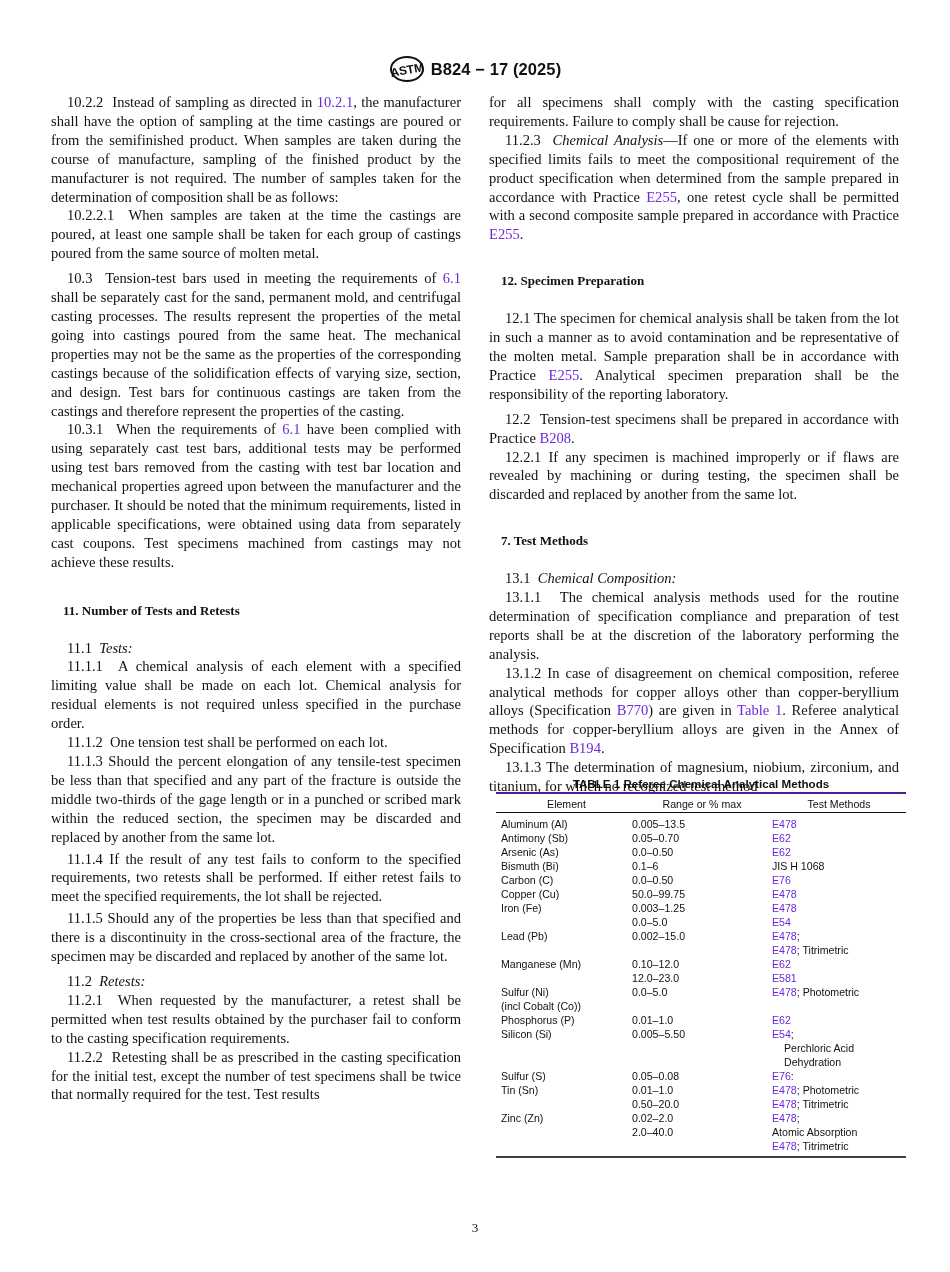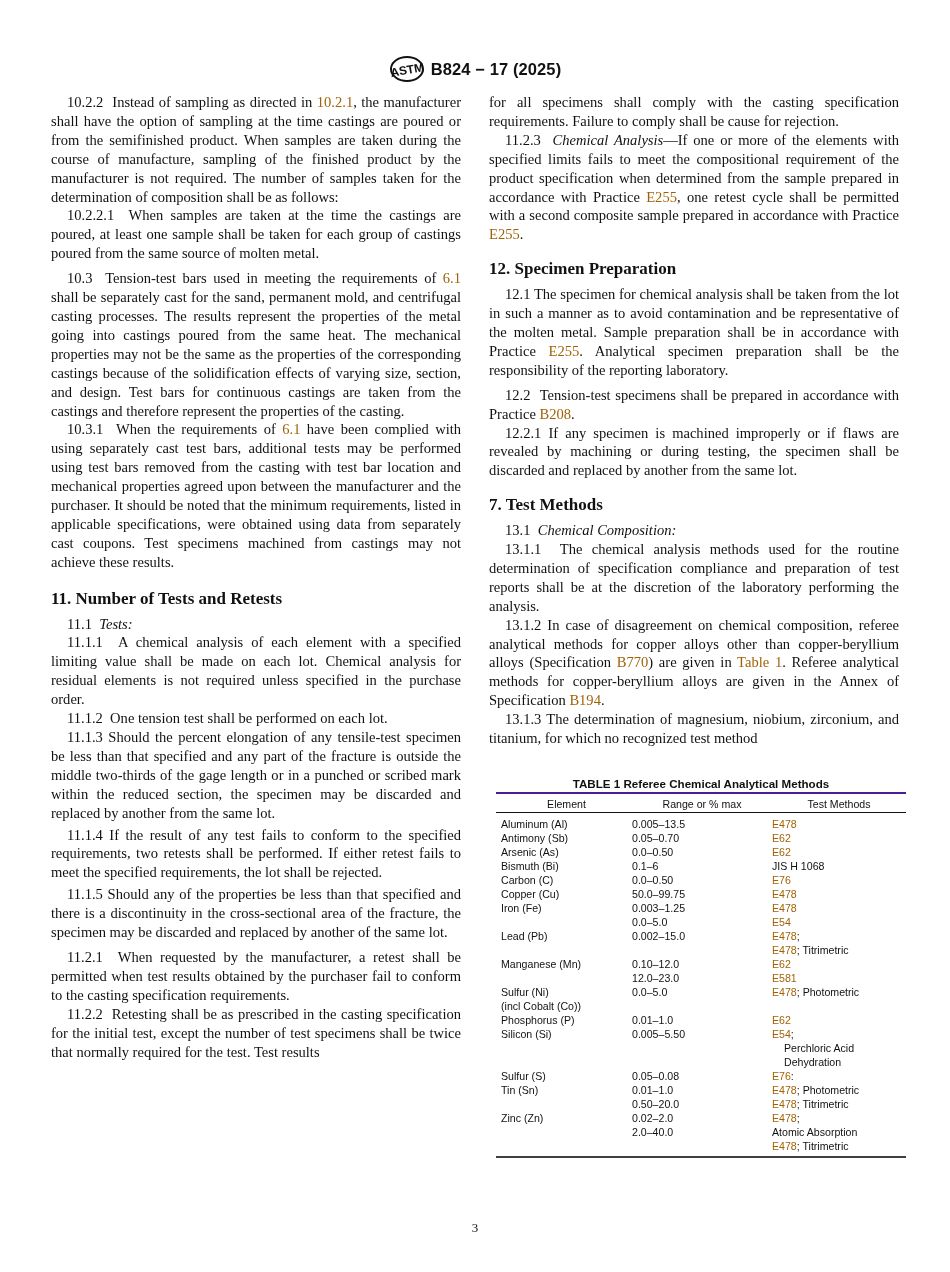--- a/index.html
+++ b/index.html
@@ -8,22 +8,22 @@
   .header { position: absolute; top: 54px; left: 0; width: 950px; height: 30px; display: flex; justify-content: center; align-items: center; }
   .logo { width: 36px; height: 30px; margin-right: 6px; }
   .designation { font-family: "Liberation Sans", "DejaVu Sans", sans-serif; font-weight: bold; font-size: 16.5px; letter-spacing: 0.1px; }
 
   .col { position: absolute; top: 93px; font-family: "Liberation Serif", "DejaVu Serif", serif; font-size: 14.55px; line-height: 18.9px; text-align: justify; }
   .col-left { left: 51px; width: 410px; }
   .col-right { left: 489px; width: 410px; }
 
   .p { margin: 0; text-indent: 16px; }
   .gap { height: 6px; }
-  .h { margin: 0; font-weight: bold; font-size: 17px; text-indent: 0; }
-  .link { color: #a16207; }
+  .h { margin: 12px; font-weight: bold; font-size: 13px; text-indent: 0; }
+  .link { color: #6d28d9; }
   i { font-style: italic; }
 
   .table-wrap { position: absolute; left: 496px; top: 776px; width: 410px; font-family: Liberation Sans, sans-serif; }
   .table-title { text-align: center; font-weight: bold; font-size: 11.6px; height: 16px; line-height: 16px; }
   table { width: 410px; border-collapse: collapse; font-size: 10.6px; }
   thead th { font-weight: normal; border-top: 2px solid #4c1d95; border-bottom: 1px solid #111; height: 17px; padding: 1px 0 0 0; }
   tbody td { vertical-align: top; padding: 0; line-height: 14px; }
   tbody tr:first-child td { padding-top: 4px; }
   tbody tr:last-child td { padding-bottom: 3px; }
   .c1 { width: 131px; padding-left: 5px !important; text-align: left; }
@@ -56,20 +56,21 @@
   <div class="gap"></div>
   <p class="p"><span>11.1</span>&nbsp; <i>Tests:</i></p>
   <p class="p"><span>11.1.1</span>&nbsp; <span>A chemical analysis of each element with a specified limiting value shall be made on each lot. Chemical analysis for residual elements is not required unless specified in the purchase order.</span></p>
   <p class="p"><span>11.1.2</span>&nbsp; <span>One tension test shall be performed on each lot.</span></p>
   <p class="p"><span>11.1.3</span> <span>Should the percent elongation of any tensile-test specimen be less than that specified and any part of the fracture is outside the middle two-thirds of the gage length or in a punched or scribed mark within the reduced section, the specimen may be discarded and replaced by another from the same lot.</span></p>
   <div class="gap" style="height:3px"></div>
   <p class="p"><span>11.1.4</span> <span>If the result of any test fails to conform to the specified requirements, two retests shall be performed. If either retest fails to meet the specified requirements, the lot shall be rejected.</span></p>
   <div class="gap" style="height:3px"></div>
   <p class="p"><span>11.1.5</span> <span>Should any of the properties be less than that specified and there is a discontinuity in the cross-sectional area of the fracture, the specimen may be discarded and replaced by another of the same lot.</span></p>
   <div class="gap"></div>
+  <p class="p"><span>11.2</span>&nbsp; <i>Retests:</i></p>
   <p class="p"><span>11.2.1</span>&nbsp; <span>When requested by the manufacturer, a retest shall be permitted when test results obtained by the purchaser fail to conform to the casting specification requirements.</span></p>
   <p class="p"><span>11.2.2</span>&nbsp; <span>Retesting shall be as prescribed in the casting specification for the initial test, except the number of test specimens shall be twice that normally required for the test. Test results</span></p>
 </div>
 
 <div class="col col-right">
   <p class="p" style="text-indent:0">for all specimens shall comply with the casting specification requirements. Failure to comply shall be cause for rejection.</p>
   <p class="p"><span>11.2.3</span>&nbsp; <i>Chemical Analysis</i><span>—If one or more of the elements with specified limits fails to meet the compositional requirement of the product specification when determined from the sample prepared in accordance with Practice </span><span class="link">E255</span><span>, one retest cycle shall be permitted with a second composite sample prepared in accordance with Practice </span><span class="link">E255</span><span>.</span></p>
   <div class="gap" style="height:16px"></div>
   <p class="h">12. Specimen Preparation</p>
   <div class="gap"></div>

